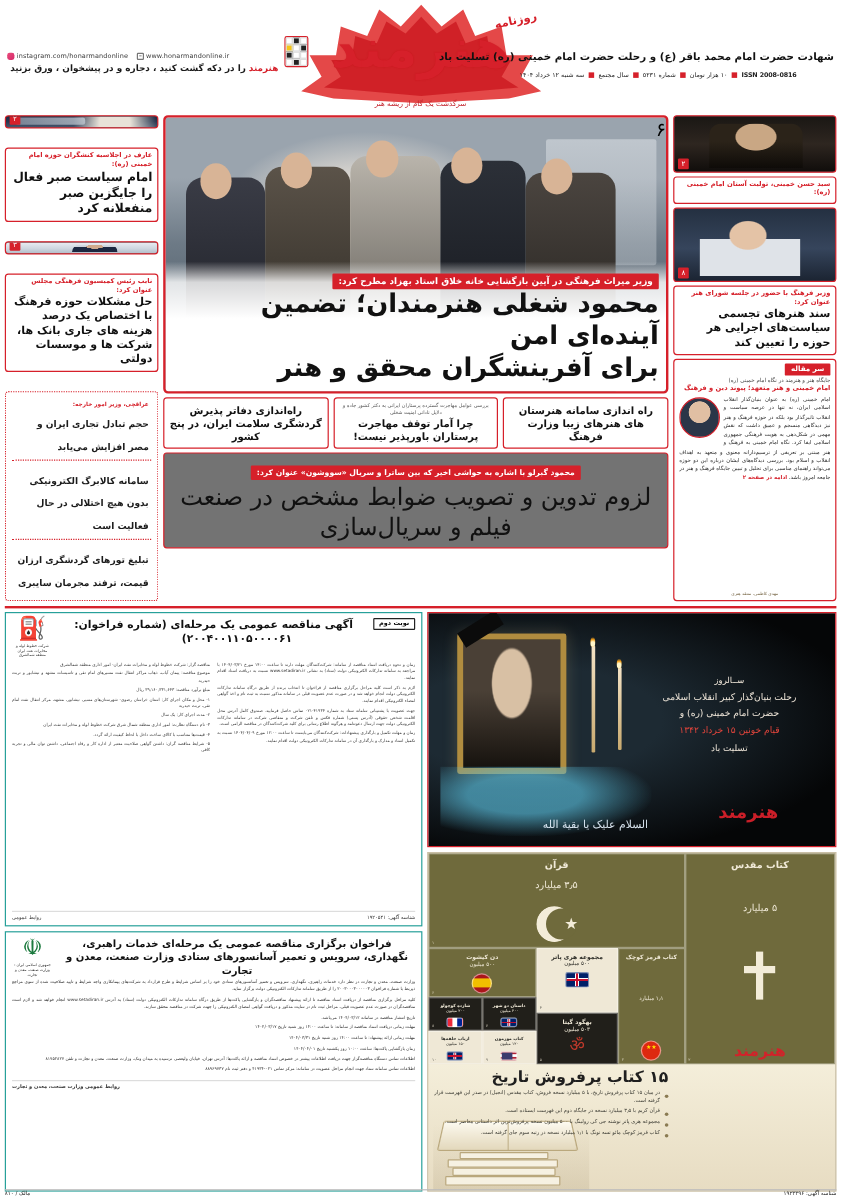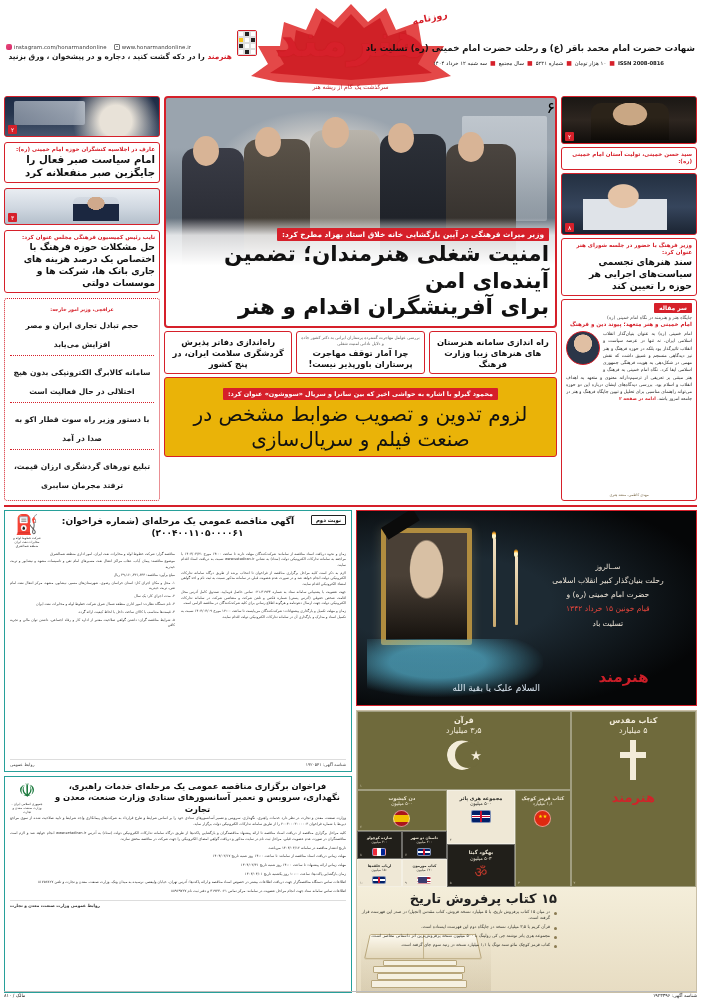--- a/index.html
+++ b/index.html
@@ -111,21 +111,21 @@
 
   
   .topgrid {
     position: relative;
     display: flex; flex-direction: row;
     padding: 0 4px; gap: 4px; height: 405px;
   }
   
   .col-right { width: 136px; display:flex; flex-direction:column; gap:3px; }
   .col-center { flex: 1; display:flex; flex-direction:column; gap:3px; }
-  .col-left { width: 156px; display:flex; flex-direction:column; gap:5px; }
+  .col-left { width: 128px; display:flex; flex-direction:column; gap:16px; }
 
   .photo {
     position: relative; width: 100%;
     background: #3a3a40; overflow: hidden;
     border: 1.6px solid #d6202a; border-radius: 3px;
   }
   .photo .ph-num {
     position:absolute; left:3px; bottom:2px; z-index:4;
     background:#d6202a; color:#fff; font-size:6px;
     width:9px; height:9px; line-height:9px; text-align:center;
@@ -201,40 +201,39 @@
     text-align:right; background:#fff;
   }
   .side-head {
     font-size: 10.2px; font-weight:bold; color:#111; line-height:1.3;
   }
   .side-head-sm { font-size: 9.2px; }
 
   
   .dotted-list {
     border:1.2px dotted #d6202a; border-radius:3px; padding:4px 5px;
-    text-align:center;
   }
   .dl-item { padding:4px 2px; }
   .dl-item + .dl-item { border-top:1px dotted #d6202a; }
   .dl-kicker{ font-size:4.8px; color:#d6202a; font-weight:bold; display:block; margin-bottom:1px;}
   .dl-text{ font-size:7.6px; font-weight:bold; color:#1b1b1b; line-height:1.35; }
 
   
   .teaser-row { display:flex; gap:4px; }
   .teaser {
     flex:1; border:1.2px solid #d6202a; border-radius:3px;
     padding:3px 4px; text-align:center;
   }
   .teaser .tk { font-size:4.2px; color:#555; line-height:1.35; display:block; margin-bottom:1.5px;}
   .teaser .tt { font-size:8.4px; font-weight:bold; color:#111; line-height:1.32; }
 
   
   .strip {
     border:1.4px solid #d6202a; border-radius:3px; padding:3px 5px 4px;
-    text-align:center; background:#eab308;
+    text-align:center; background:#737373;
   }
   .strip .st-kick {
     background:#d6202a; color:#fff; font-size:6.4px; font-weight:bold;
     padding:1.6px 5px; display:inline-block; border-radius:1px; margin-bottom:2px;
   }
   .strip .st-head { font-size:20px; font-weight:normal; color:#111; line-height:1.25; }
 
   
   .editorial {
     border:1.2px solid #d6202a; border-radius:3px; padding:3px 4px; text-align:right;
@@ -325,21 +324,21 @@
   }
   .tm {
     display:flex; flex-direction:row; height: 176px; width:100%;
   }
   .tm-cell{
     position:relative; display:flex; flex-direction:column;
     align-items:center; justify-content:flex-start;
     text-align:center; color:#f1ead8; padding:4px 2px 2px;
     border:.8px solid rgba(255,255,255,.35); overflow:hidden;
   }
-  .tm-olive{ background:#6f6a3c; }
+  .tm-olive{ background:#6f6a3c;justify-content:space-between; }
   .tm-dark { background:#211f1a; }
   .tm-cream{ background:#efe8d6; color:#2b2b26; }
   .tm-name{ font-size:8px; font-weight:bold; line-height:1.25; }
   .tm-val { font-size:8px; font-weight:normal; line-height:1.3; }
   .tm-name.sm{ font-size:5px; } .tm-val.sm{ font-size:4.6px; }
   .tm-name.xs{ font-size:3.6px; } .tm-val.xs{ font-size:3.4px; }
   .tm-rank{ position:absolute; left:2px; bottom:1px; font-size:3.4px; opacity:.75; }
   .tm-sym{ margin-top:4px; }
   .cross{
     width:26px; height:40px; position:relative;
@@ -571,22 +570,22 @@
           <div class="fig f4"></div>
           <div class="fig f5"></div>
           <span class="head-dot" style="left:7%;  bottom:70%; width:26px; height:30px;"></span>
           <span class="head-dot" style="left:23%; bottom:74%; width:26px; height:30px;"></span>
           <span class="head-dot" style="left:40%; bottom:78%; width:27px; height:31px;"></span>
           <span class="head-dot" style="left:57%; bottom:76%; width:26px; height:30px;"></span>
           <span class="head-dot" style="left:75%; bottom:72%; width:26px; height:30px;"></span>
         </div>
         <div class="lead-headwrap">
           <span class="kicker">وزیر میراث فرهنگی در آیین بازگشایی خانه خلاق استاد بهزاد مطرح کرد:</span>
-          <div class="headline-lead">امنیت شغلی هنرمندان؛ تضمین آینده‌ای امن</div>
-          <div class="headline-lead">برای آفرینشگران اقدام و هنر</div>
+          <div class="headline-lead">محمود شغلی هنرمندان؛ تضمین آینده‌ای امن</div>
+          <div class="headline-lead">برای آفرینشگران محقق و هنر</div>
         </div>
         <span class="ph-num">۶</span>
       </div>
 
       <div class="teaser-row">
         <div class="teaser">
           <span class="tk"></span>
           <div class="tt">راه اندازی سامانه هنرستان های هنرهای زیبا وزارت فرهنگ</div>
         </div>
         <div class="teaser">
@@ -627,23 +626,20 @@
         <div class="side-head side-head-sm">حل مشکلات حوزه فرهنگ با اختصاص یک درصد هزینه های جاری بانک ها، شرکت ها و موسسات دولتی</div>
       </div>
 
       <div class="dotted-list">
         <div class="dl-item">
           <span class="dl-kicker">عراقچی، وزیر امور خارجه:</span>
           <span class="dl-text">حجم تبادل تجاری ایران و مصر افزایش می‌یابد</span>
         </div>
         <div class="dl-item">
           <span class="dl-text">سامانه کالابرگ الکترونیکی بدون هیچ اختلالی در حال فعالیت است</span>
-        </div>
-        <div class="dl-item">
-          <span class="dl-text">با دستور وزیر راه سوت قطار اکو به صدا در آمد</span>
         </div>
         <div class="dl-item">
           <span class="dl-text">تبلیغ تورهای گردشگری ارزان قیمت، ترفند مجرمان سایبری</span>
         </div>
       </div>
     </div>
   </div>
 
   <div class="page-rule"></div>
 

